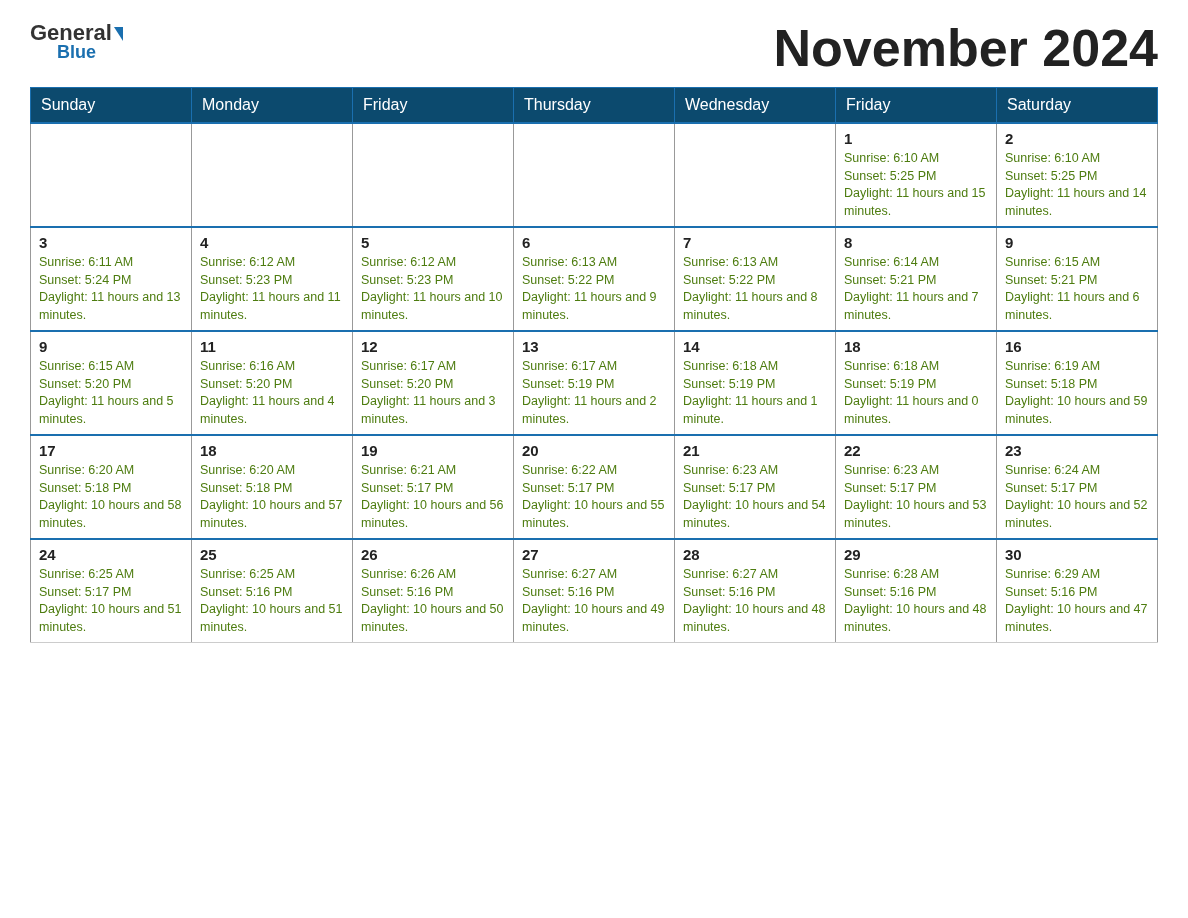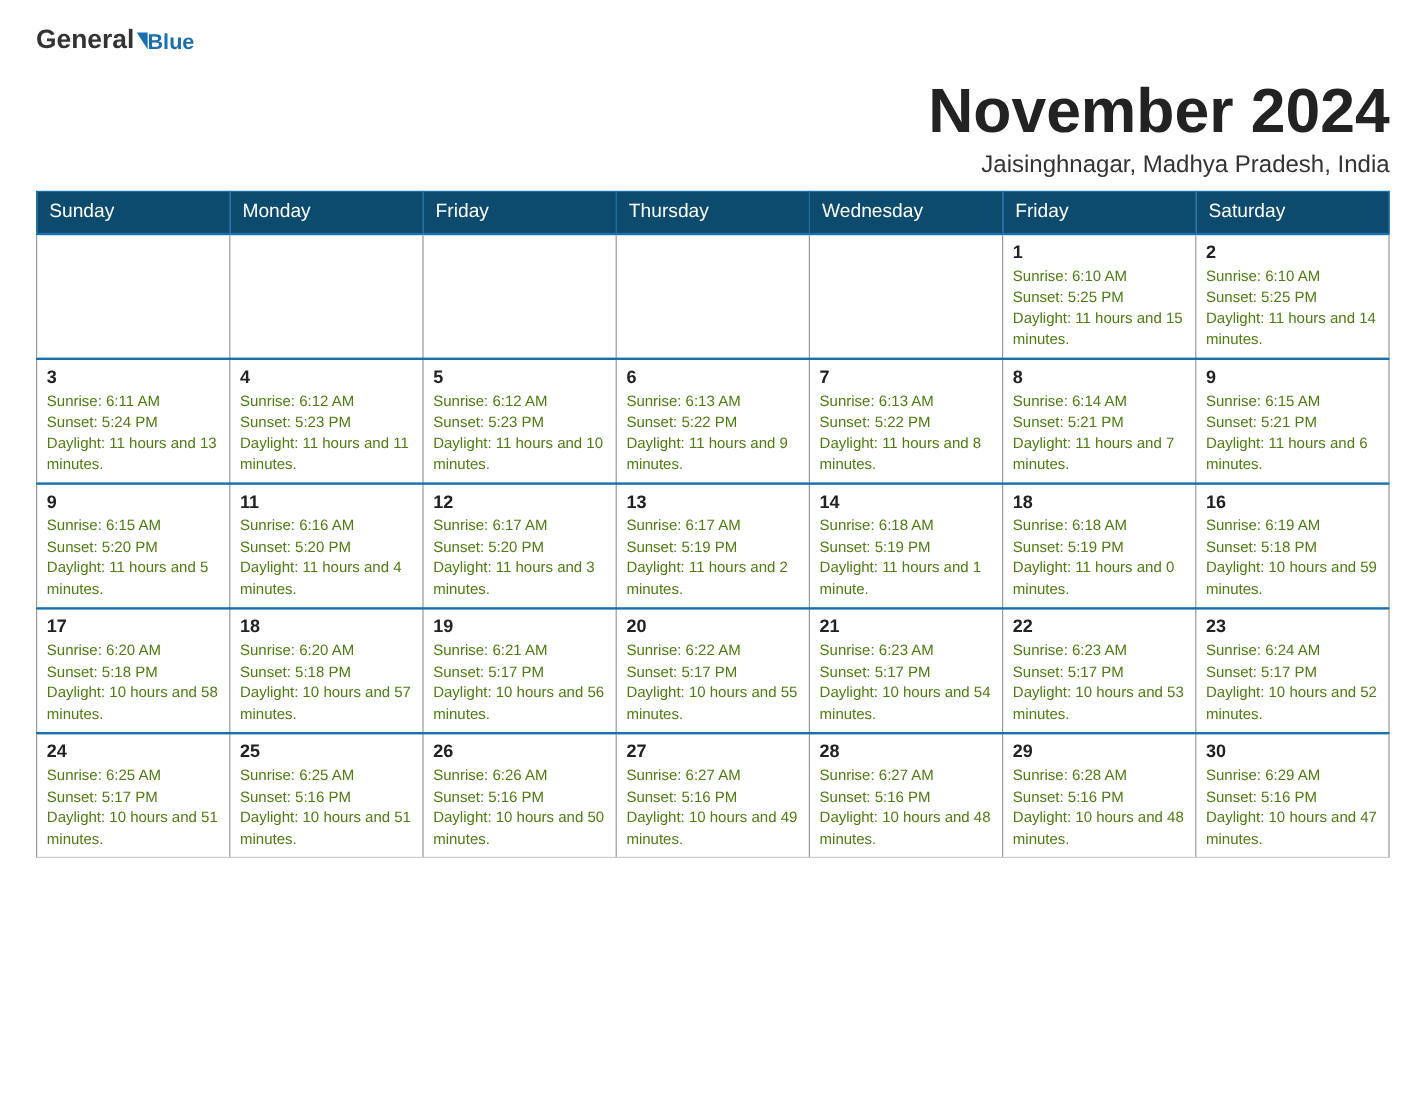--- a/index.html
+++ b/index.html
@@ -22,21 +22,20 @@
       color: #333;
     }
     .title-section {
       text-align: right;
     }
     .month-title {
       font-size: 52px;
       font-weight: bold;
       color: #222;
       line-height: 1.1;
-      margin-top: 45px;
     }
     .location-title {
       font-size: 20px;
       color: #333;
       margin-top: 4px;
     }
     .calendar-table {
       width: 100%;
       border-collapse: collapse;
       border: 1px solid #555;
@@ -79,21 +78,22 @@
     .day-info {
       font-size: 12.5px;
       color: #4d7c0f;
       line-height: 1.4;
     }
     .empty-cell {
       background: #fff;
     }
     .logo-wrapper {
       display: flex;
-      align-items: flex-end;
+      flex-direction: column;
+      align-items: center;
     }
     .logo-line1 {
       display: flex;
       align-items: center;
     }
     .logo-arrow {
       display: inline-block;
       width: 0;
       height: 0;
       border-left: 9px solid transparent;
@@ -116,21 +116,20 @@
 <div class="header-section">
   <div class="logo-wrapper">
     <div class="logo-line1">
       <span class="logo-text-general">General</span>
       <span class="logo-arrow"></span>
     </div>
     <div class="logo-line2">Blue</div>
   </div>
   <div class="title-section">
     <div class="month-title">November 2024</div>
-    <div class="location-title">Jaisinghnagar, Madhya Pradesh, India</div>
   </div>
 </div>
 
 <table class="calendar-table">
   <thead>
     <tr>
       <th>Sunday</th>
       <th>Monday</th>
       <th>Friday</th>
       <th>Thursday</th>

